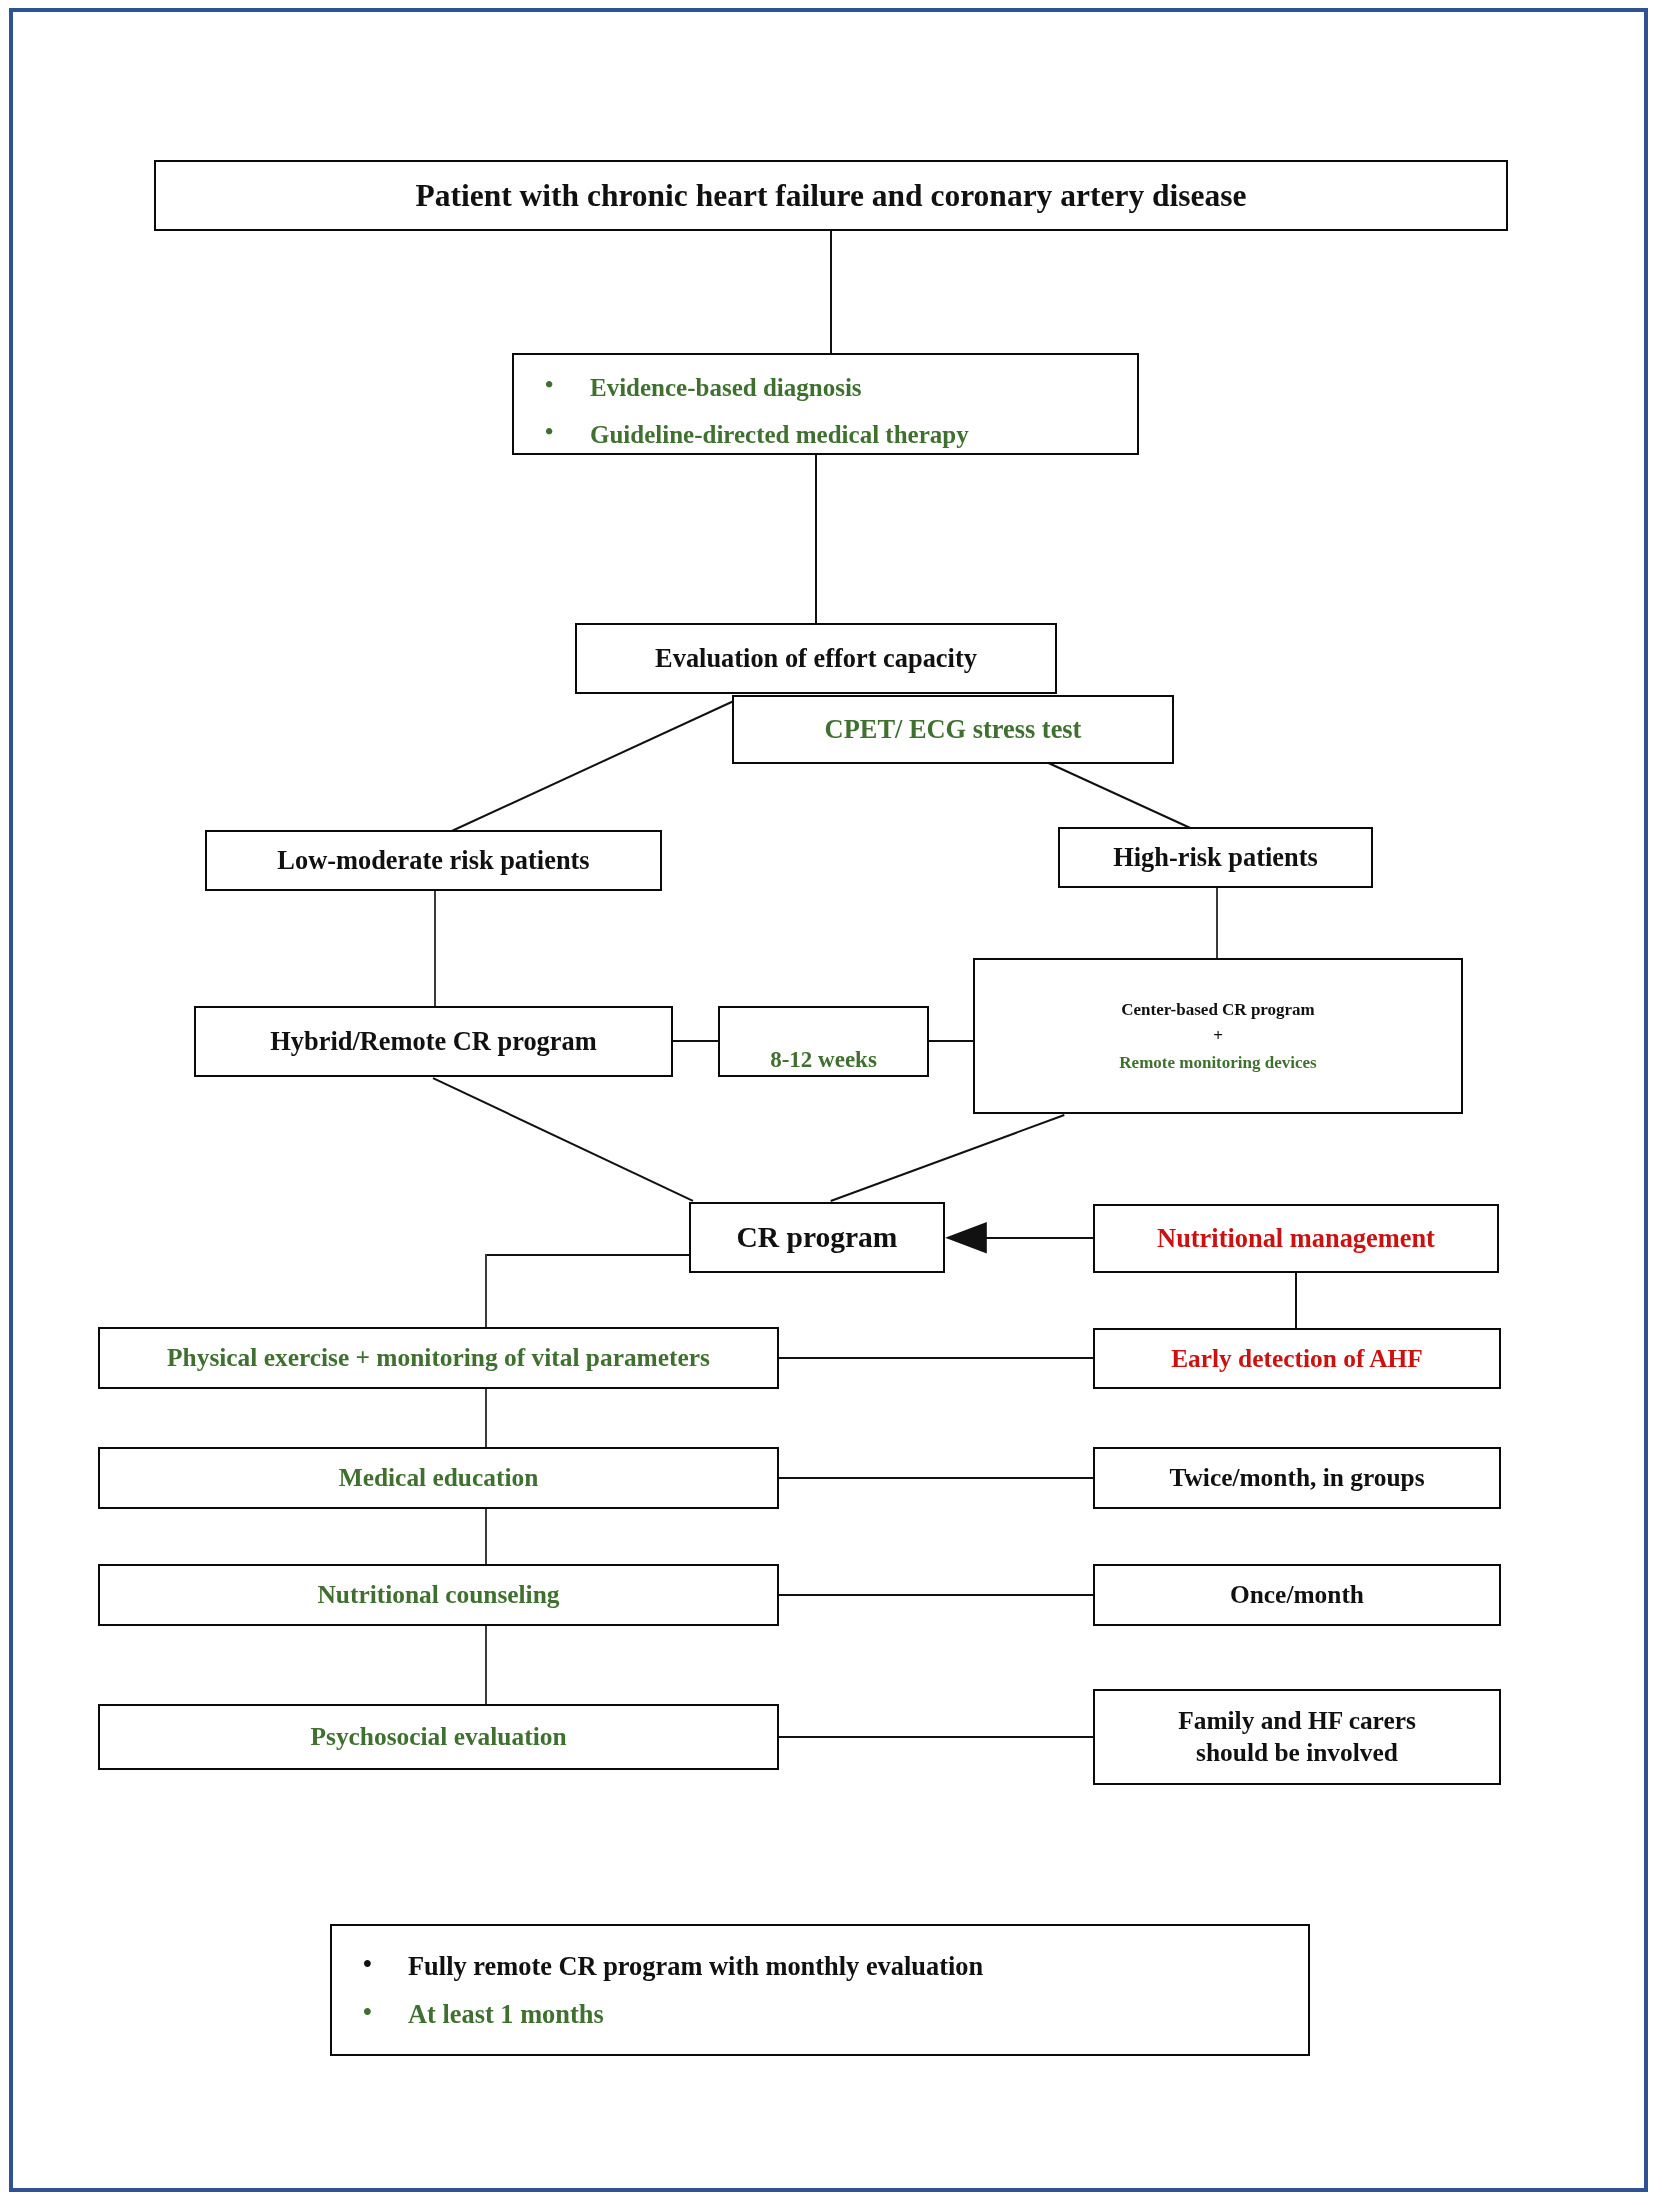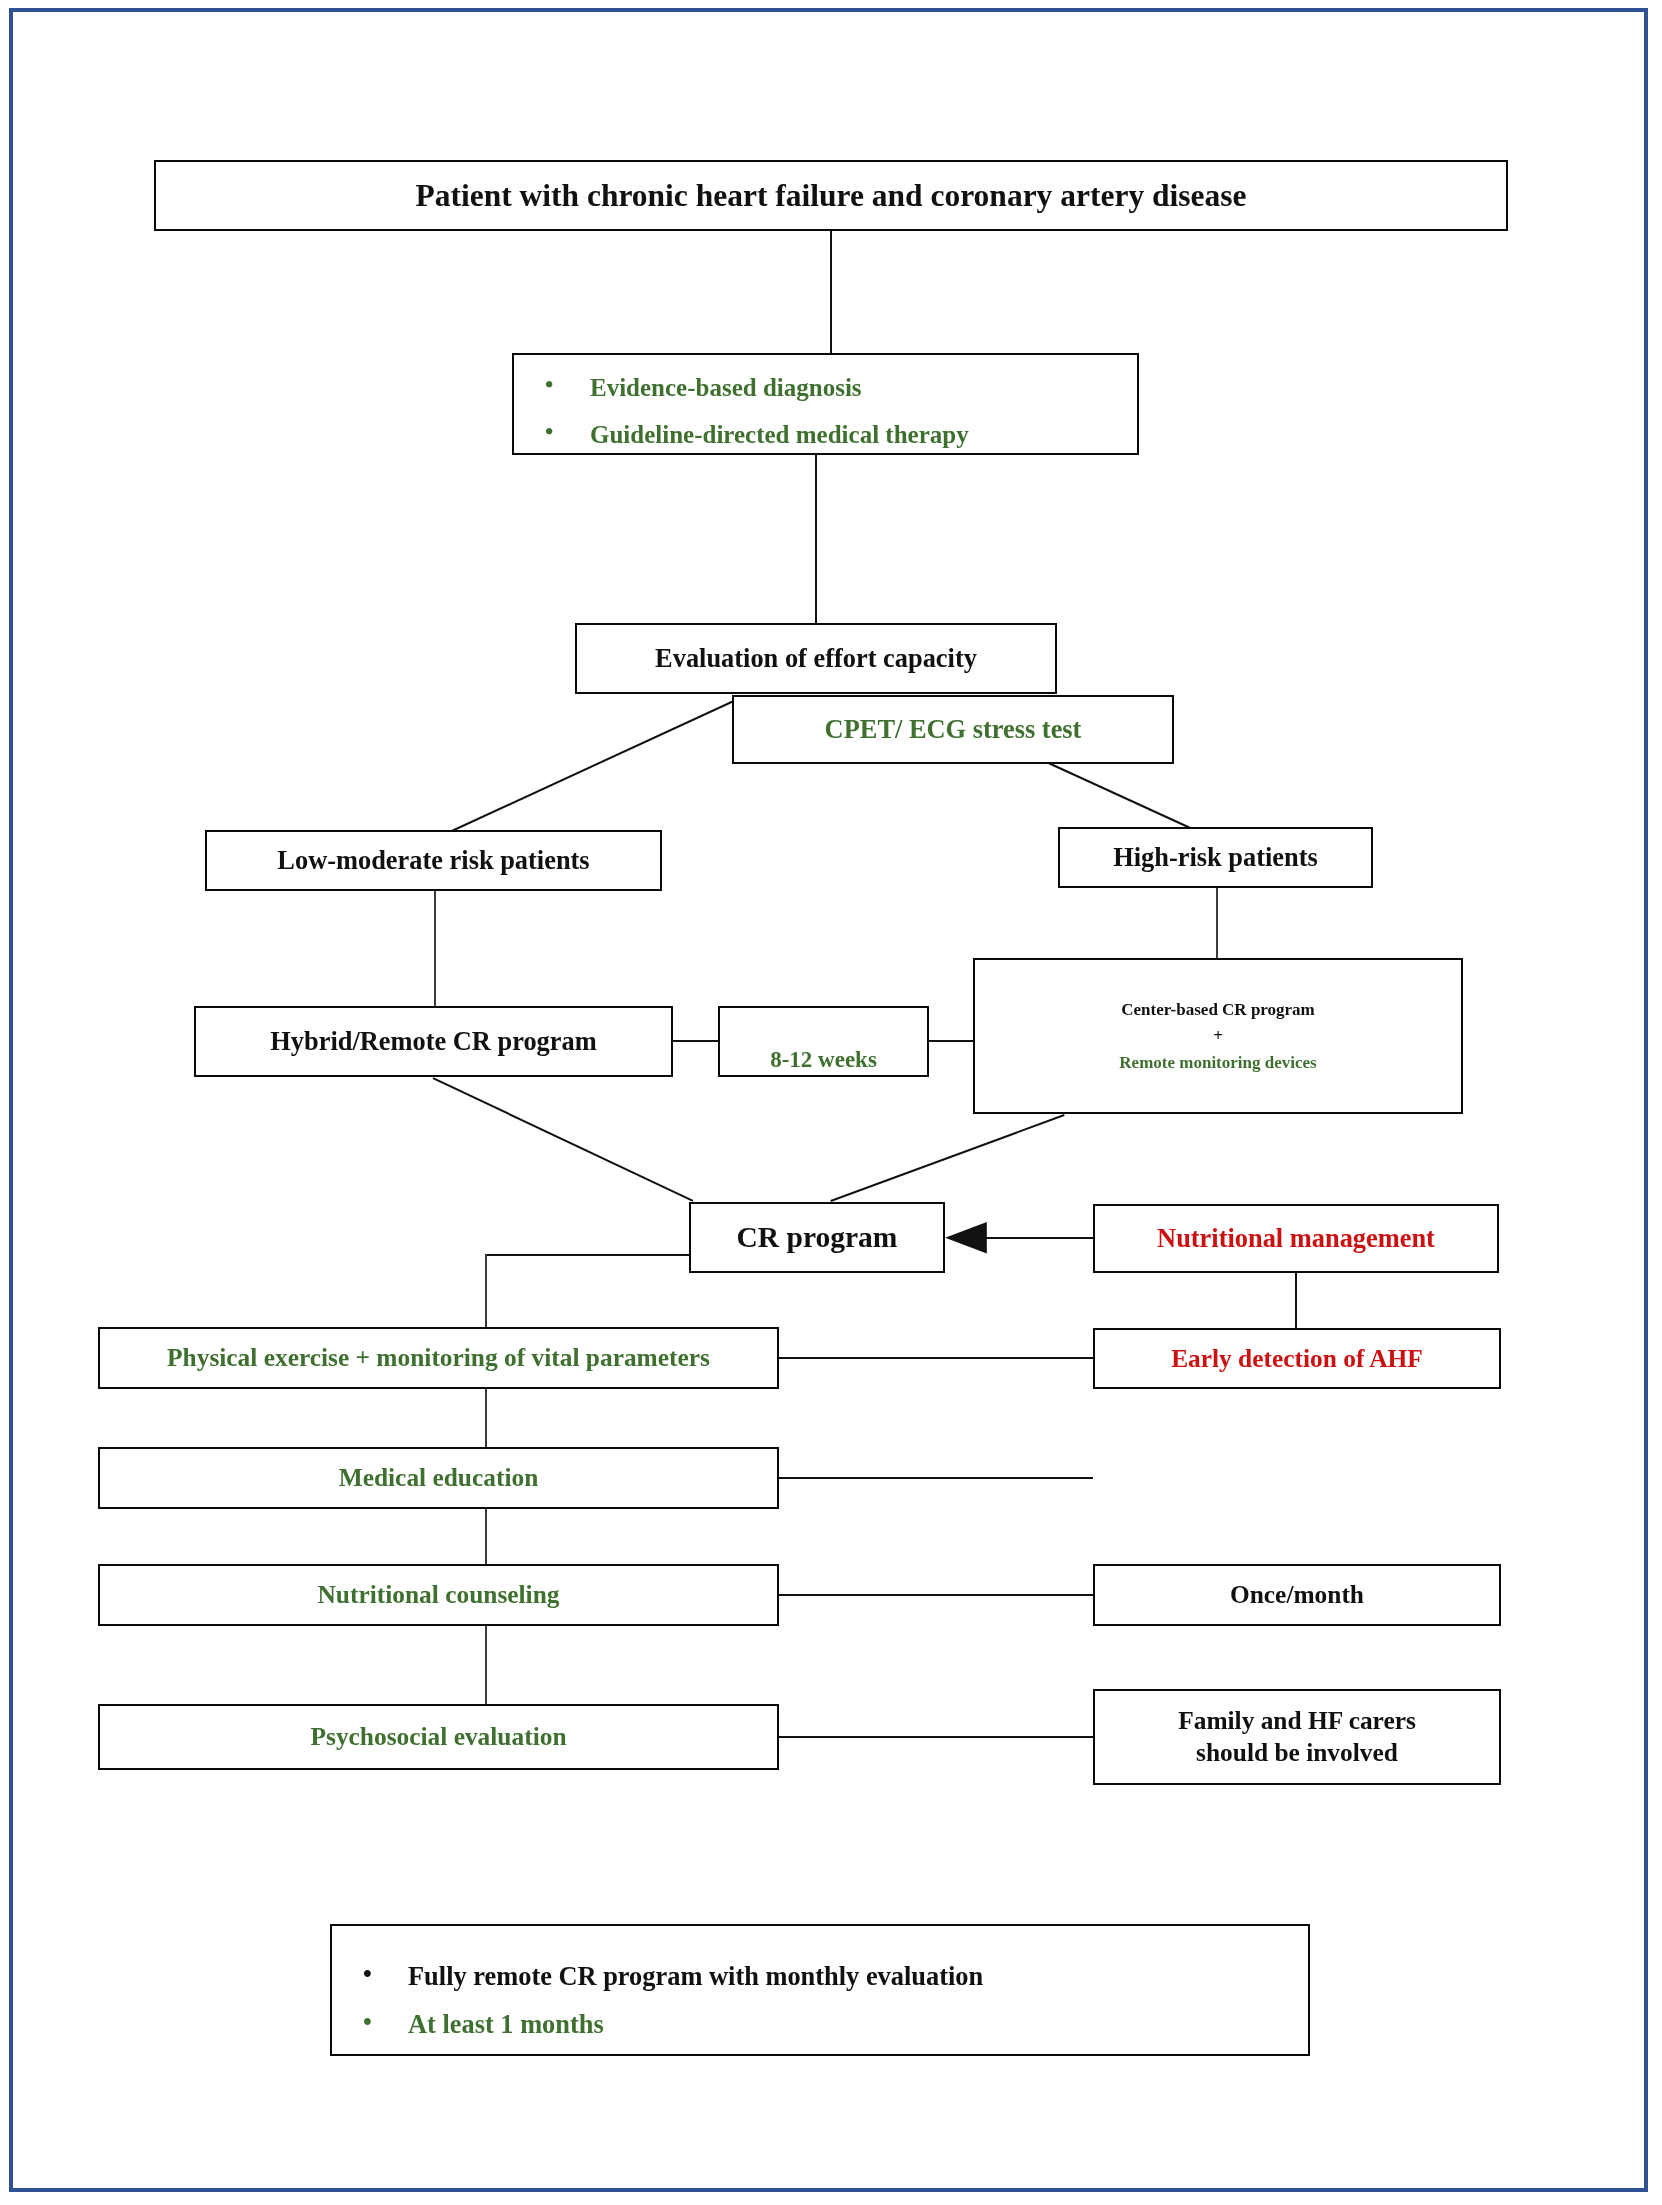--- a/index.html
+++ b/index.html
@@ -186,20 +186,23 @@
 
   <div class="node red" style="left:1093px; top:1328px; width:408px; height:61px; font-size:25.4px;">
     <span>Early detection of AHF</span>
   </div>
   <div class="hline" style="left:778px; top:1357px; width:315px;"></div>
 
   <div class="node green" style="left:98px; top:1447px; width:681px; height:62px; font-size:25.4px;">
     <span>Medical education</span>
   </div>
 
+  <div class="node" style="left:1093px; top:1447px; width:408px; height:62px; font-size:25.4px;">
+    <span>Twice/month, in groups</span>
+  </div>
   <div class="hline" style="left:778px; top:1477px; width:315px;"></div>
 
   <div class="node green" style="left:98px; top:1564px; width:681px; height:62px; font-size:25.4px;">
     <span>Nutritional counseling</span>
   </div>
 
   <div class="node" style="left:1093px; top:1564px; width:408px; height:62px; font-size:25.4px;">
     <span>Once/month</span>
   </div>
   <div class="hline" style="left:778px; top:1594px; width:315px;"></div>
@@ -207,21 +210,21 @@
   <div class="node green" style="left:98px; top:1704px; width:681px; height:66px; font-size:25.4px;">
     <span>Psychosocial evaluation</span>
   </div>
 
   <div class="node" style="left:1093px; top:1689px; width:408px; height:96px; font-size:25.4px; flex-direction:column;">
     <span>Family and HF carers</span>
     <span>should be involved</span>
   </div>
   <div class="hline" style="left:778px; top:1736px; width:315px;"></div>
 
-  <div class="node bullets" style="left:330px; top:1924px; width:980px; height:132px; font-size:26.4px; padding-top:34px;">
+  <div class="node bullets" style="left:330px; top:1924px; width:980px; height:132px; font-size:26.4px; padding-top:24px;">
     <ul class="bl">
       <li class="blk">Fully remote CR program with monthly evaluation</li>
       <li class="grn">At least 1 months</li>
     </ul>
   </div>
 
 </div>
 
 
 </body></html>

